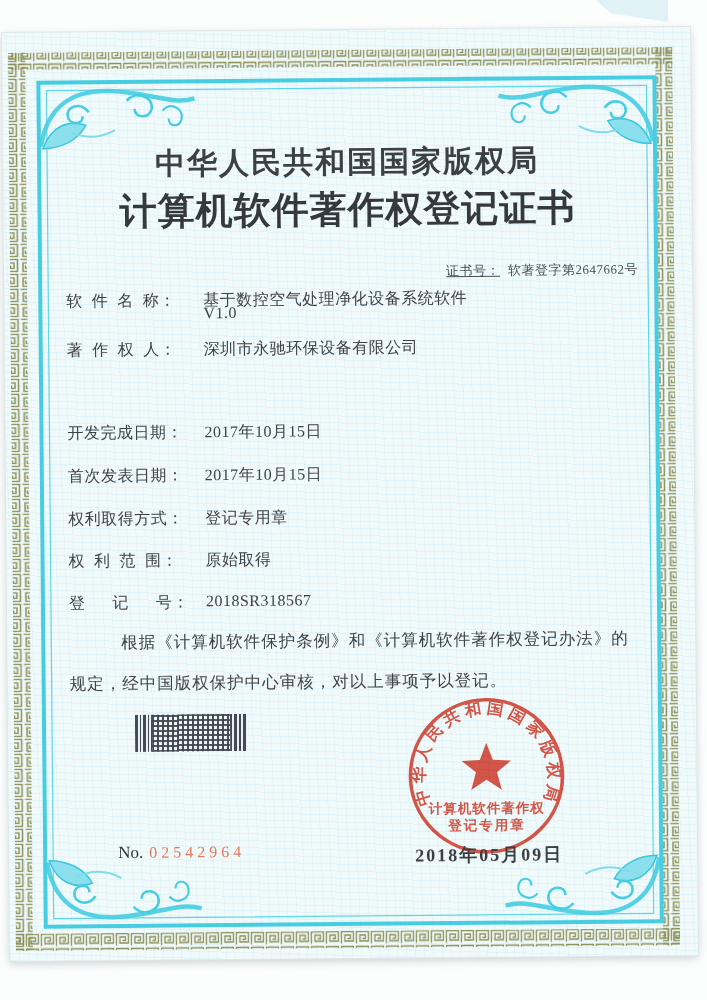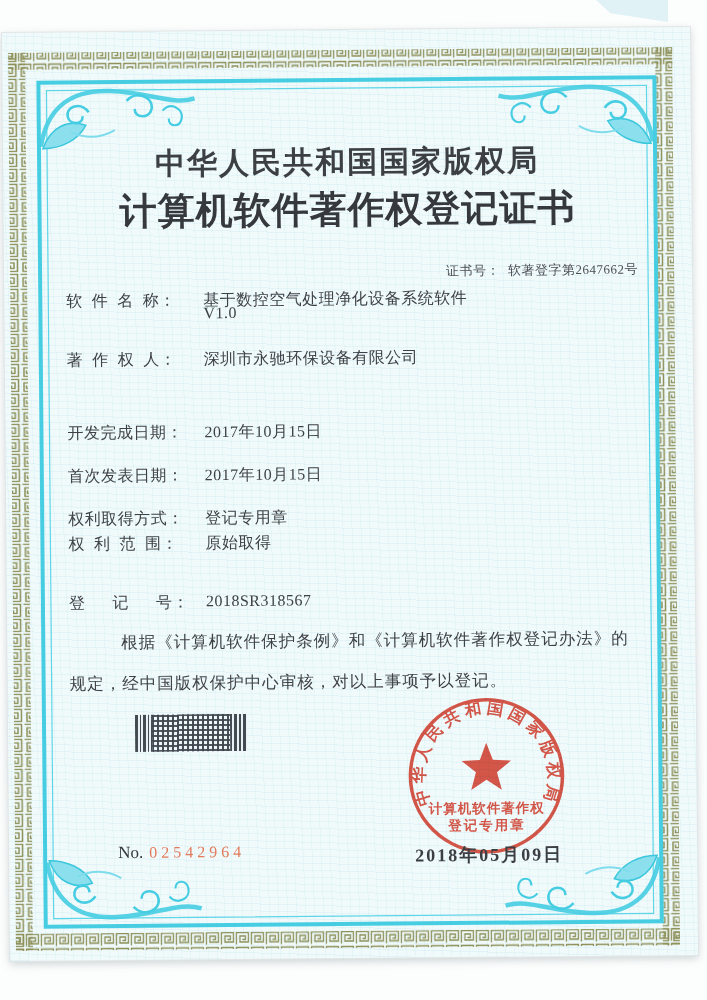--- a/index.html
+++ b/index.html
@@ -15,21 +15,21 @@
         transform:rotate(-0.5deg);transform-origin:50% 50%;
         box-shadow:0 0 0 1px #e2e6e6, 0 3px 9px rgba(110,125,130,.35);}
   .frame-svg{position:absolute;left:0;top:0;width:688px;height:928px;}
   .content{position:absolute;left:0;top:0;width:688px;height:928px;}
   .authority{position:absolute;left:0;top:112px;width:688px;text-align:center;
         font-size:30px;font-weight:700;letter-spacing:2px;color:#3c4045;}
   .cert-title{position:absolute;left:0;top:155px;width:688px;text-align:center;
         font-size:37px;font-weight:700;letter-spacing:1px;color:#35393e;}
   .certno{position:absolute;left:412px;top:217px;font-size:13px;color:#4b4e54;
         letter-spacing:.5px;white-space:pre;}
-  .certno .cn-label{margin-right:8px;}
+  .certno .cn-label{margin-right:8px;text-decoration:underline;}
   .row{position:absolute;left:62px;font-size:16px;color:#3e4247;}
   .flabel{white-space:pre;letter-spacing:.5px;}
   .fvalue{position:absolute;left:137px;top:0;white-space:pre;letter-spacing:.5px;}
   .v2{position:absolute;left:199px;font-size:16px;color:#3e4247;letter-spacing:.5px;}
   .stmt{position:absolute;font-size:16.5px;color:#3e4247;letter-spacing:1px;white-space:pre;}
   .barcode{position:absolute;left:127px;top:683px;width:112px;height:37px;}
   .bc-left{position:absolute;left:0;top:0;width:17px;height:37px;
         background:repeating-linear-gradient(90deg,#454b52 0 3px,#e9f3f5 3px 5px,#454b52 5px 6px,#e9f3f5 6px 8px);}
   .bc-mid{position:absolute;left:17px;top:0;width:78px;height:37px;
         background:
@@ -93,41 +93,41 @@
       <div class="certno">
         <span class="cn-label">证书号：</span><span>软著登字第2647662号</span>
       </div>
 
       <div class="row" style="top:259px">
         <span class="flabel">软  件  名  称：</span>
         <span class="fvalue">基于数控空气处理净化设备系统软件</span>
       </div>
       <div class="v2" style="top:273px">V1.0</div>
 
-      <div class="row" style="top:318px">
+      <div class="row" style="top:308px">
         <span class="flabel">著  作  权  人：</span>
         <span class="fvalue">深圳市永驰环保设备有限公司</span>
       </div>
 
       <div class="row" style="top:391px">
         <span class="flabel">开发完成日期：</span>
         <span class="fvalue">2017年10月15日</span>
       </div>
 
       <div class="row" style="top:434px">
         <span class="flabel">首次发表日期：</span>
         <span class="fvalue">2017年10月15日</span>
       </div>
 
       <div class="row" style="top:477px">
         <span class="flabel">权利取得方式：</span>
         <span class="fvalue">登记专用章</span>
       </div>
 
-      <div class="row" style="top:502px">
+      <div class="row" style="top:519px">
         <span class="flabel">权  利  范  围：</span>
         <span class="fvalue">原始取得</span>
       </div>
 
       <div class="row" style="top:561px">
         <span class="flabel">登      记      号：</span>
         <span class="fvalue">2018SR318567</span>
       </div>
 
       <div class="stmt" style="left:114px;top:600px">根据《计算机软件保护条例》和《计算机软件著作权登记办法》的</div>

